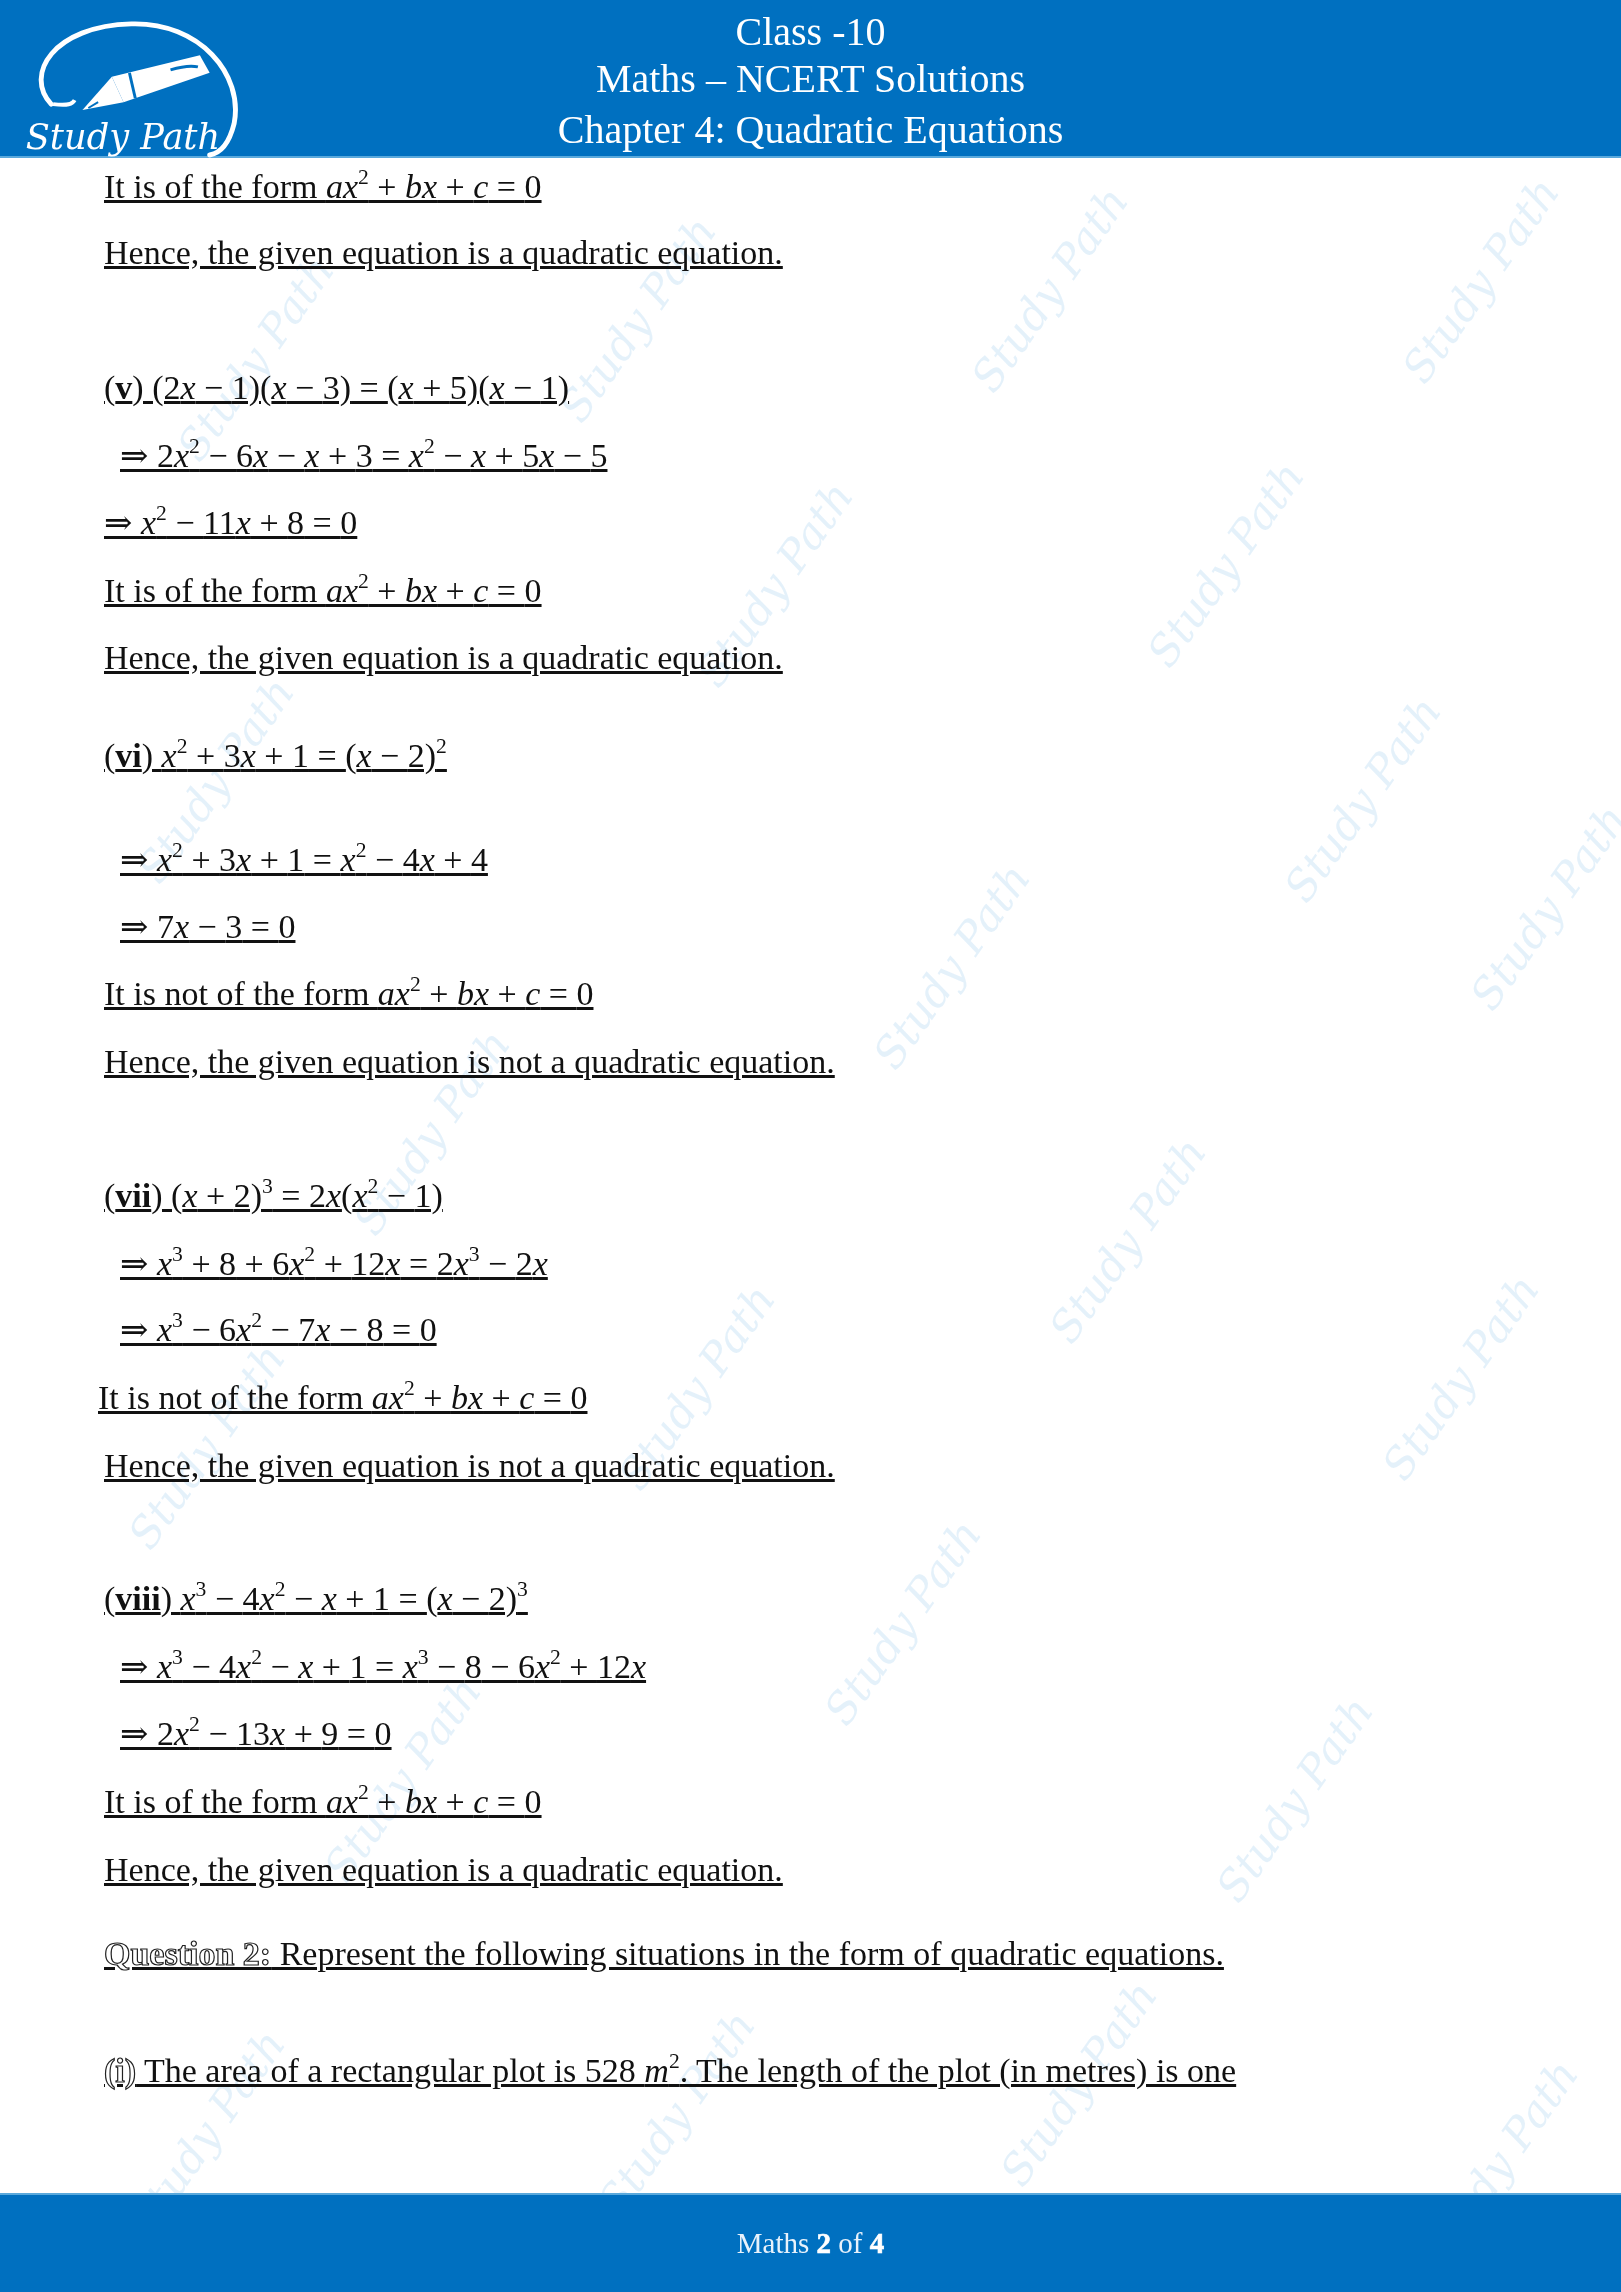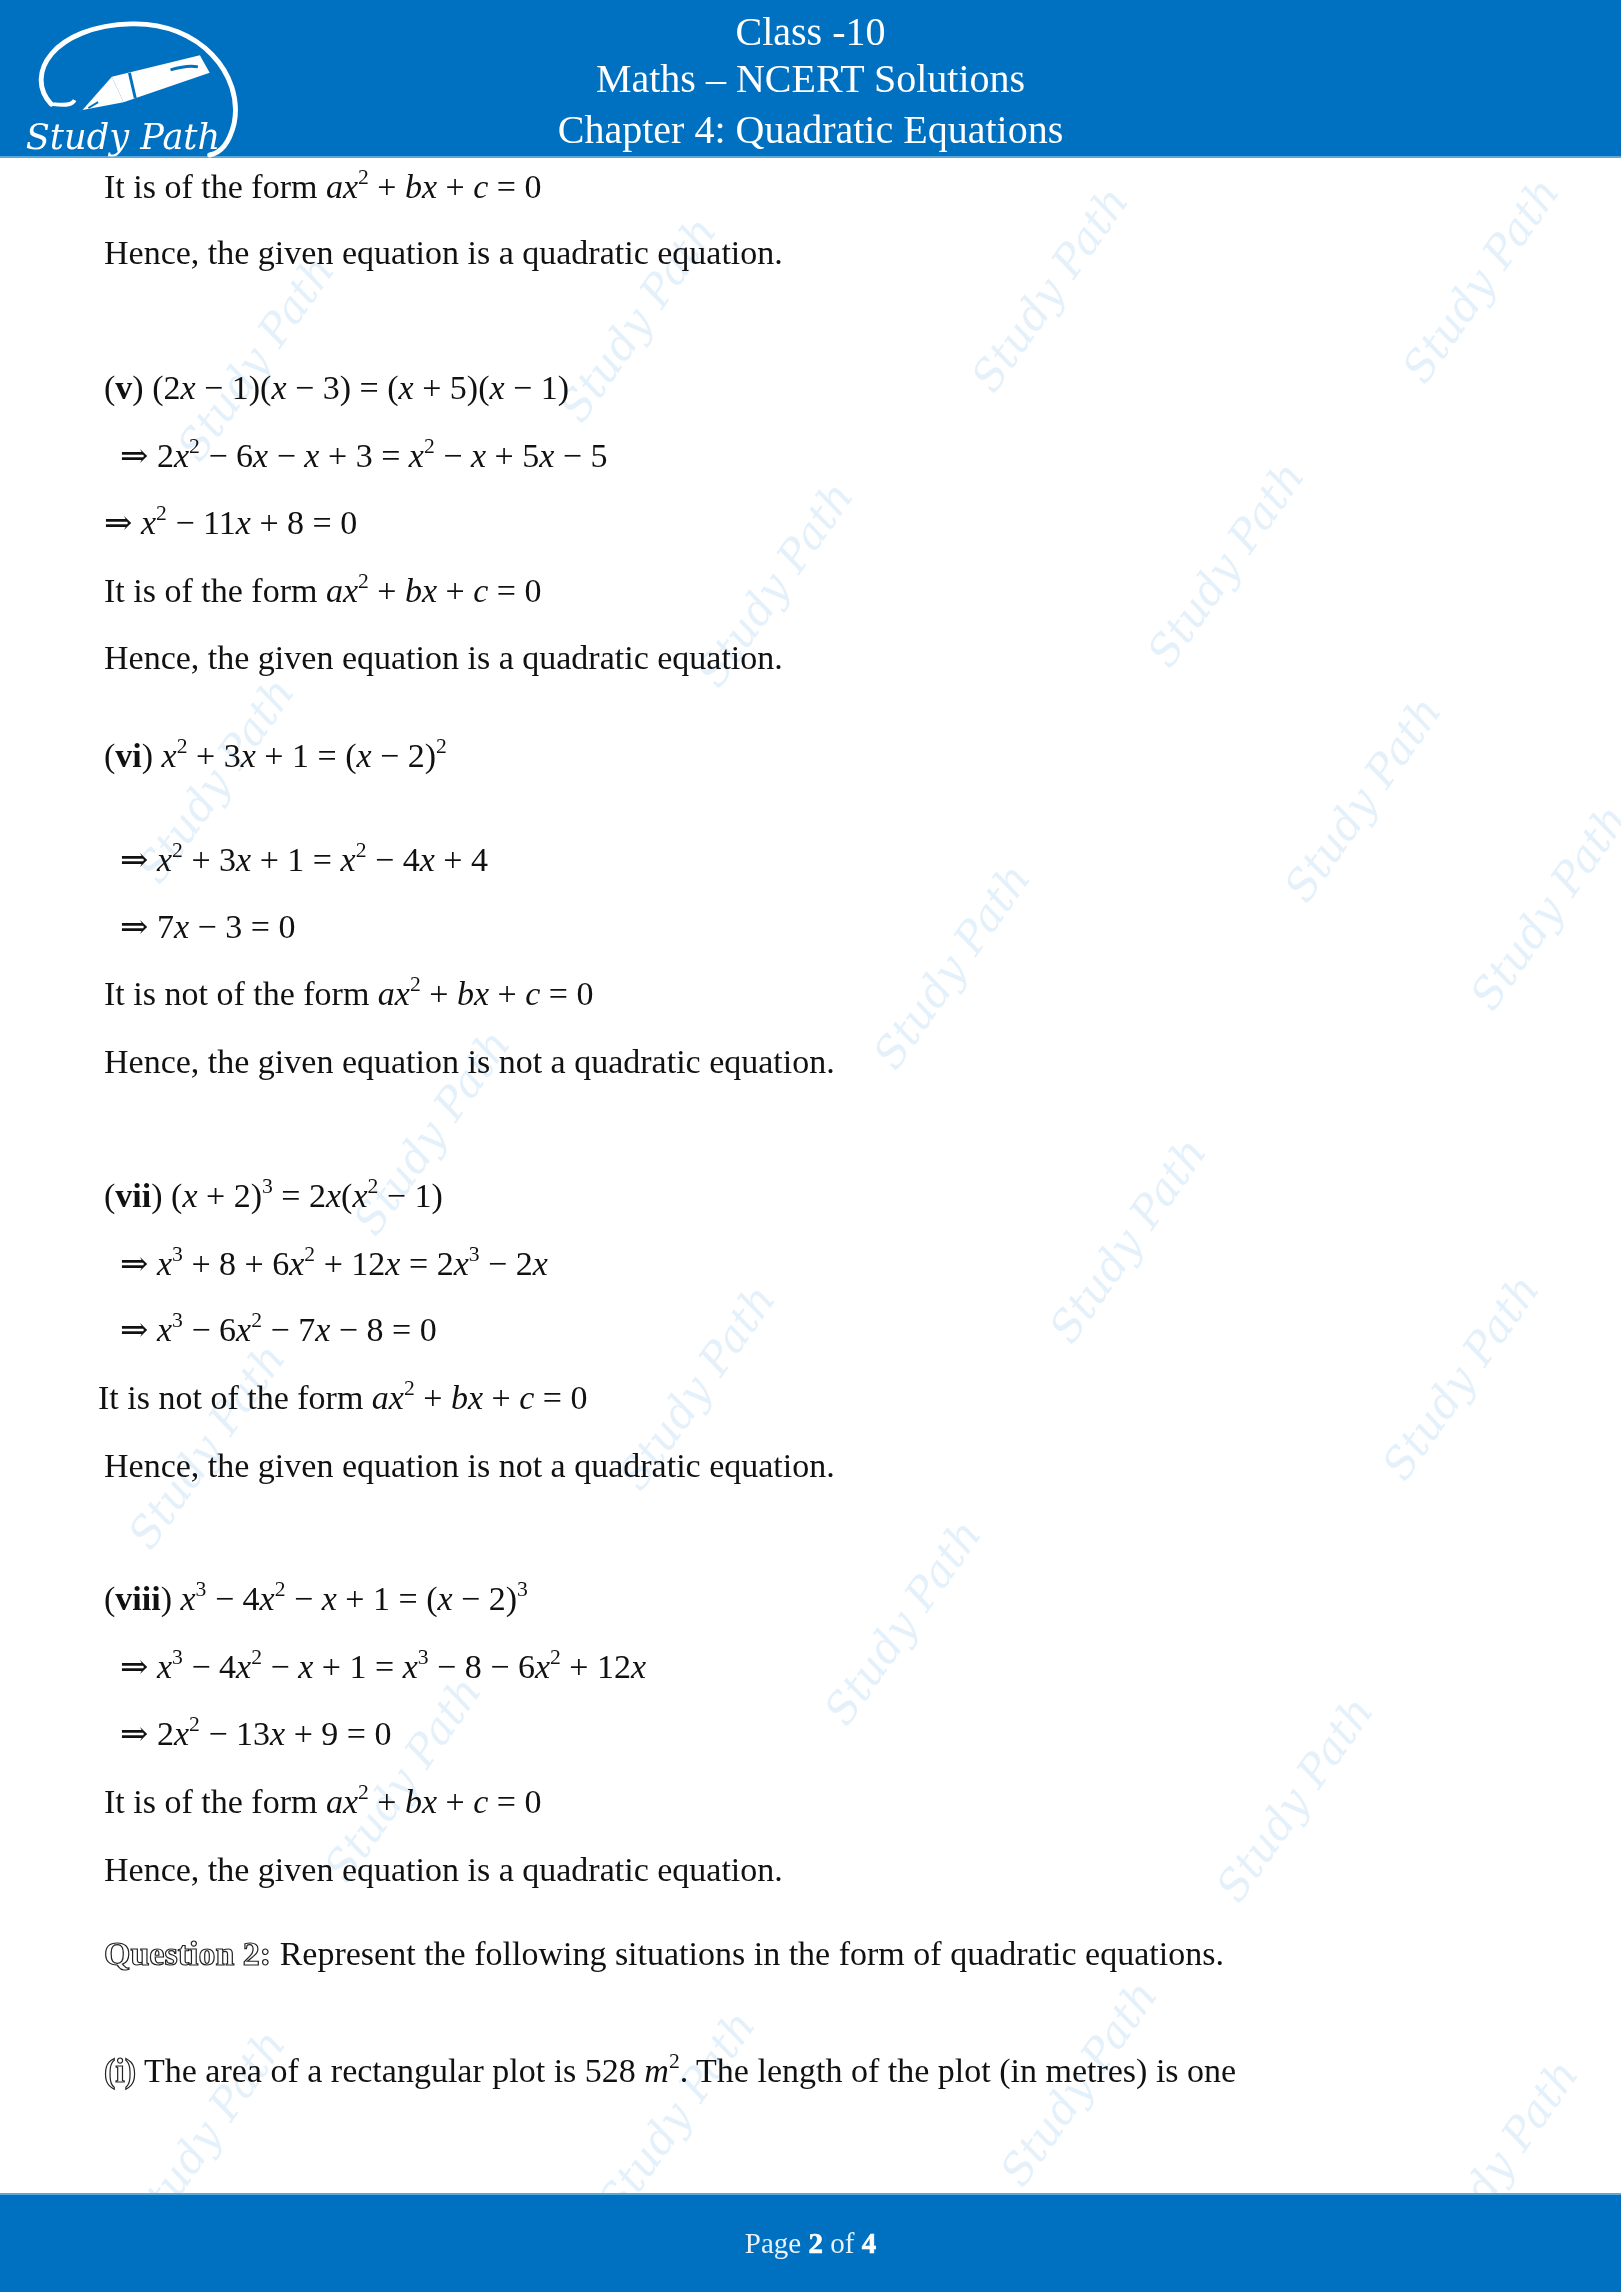--- a/index.html
+++ b/index.html
@@ -26,20 +26,21 @@
   }
   .footer-text {
     position:absolute; left:0; right:0; top:29px; text-align:center;
     color:#e8f2fb; font-size:29px; line-height:39px;
   }
   .footer-text .pn { font-weight:bold; color:#fff; -webkit-text-stroke:0.6px #fff; }
   .content { position:absolute; left:0; top:0; width:1621px; height:2293px; }
   .line {
     position:absolute; white-space:nowrap; font-size:34px; line-height:43px;
     color:#111;
+    text-decoration:underline;
   }
   .line .i { font-style:italic; }
   .line .b { font-weight:bold; }
   .line .o { font-weight:bold; color:#fff; -webkit-text-stroke:1.2px #222; }
   .line sup { font-size:21.6px; line-height:0; position:relative; top:-2px; }
   .watermark {
     position:absolute; color:#cfe6f7; opacity:0.55;
     font-family:"DejaVu Serif", serif; font-style:italic; font-size:43px;
     transform:rotate(-55deg); transform-origin:left top; white-space:nowrap;
     pointer-events:none;
@@ -113,16 +114,16 @@
     <div class="line" style="left: 120px; top: 1645px;"><span>⇒ </span><span class="i">x</span><sup>3</sup><span> − </span><span>4</span><span class="i">x</span><sup>2</sup><span> − </span><span class="i">x</span><span> + </span><span>1</span><span> = </span><span class="i">x</span><sup>3</sup><span> − </span><span>8</span><span> − </span><span>6</span><span class="i">x</span><sup>2</sup><span> + </span><span>12</span><span class="i">x</span></div>
     <div class="line" style="left: 120px; top: 1712px;"><span>⇒ 2</span><span class="i">x</span><sup>2</sup><span> − </span><span>13</span><span class="i">x</span><span> + </span><span>9</span><span> = </span><span>0</span></div>
     <div class="line" style="left: 104px; top: 1780px;"><span>It is of the form </span><span class="i">ax</span><sup>2</sup><span> + </span><span class="i">bx</span><span> + </span><span class="i">c</span><span> = </span><span>0</span></div>
     <div class="line" style="left: 104px; top: 1848px;"><span>Hence, the given equation is a quadratic equation.</span></div>
     <div class="line" style="left: 104px; top: 1932px;"><span class="o">Question 2:</span><span> Represent the following situations in the form of quadratic equations.</span></div>
     <div class="line" style="left: 104px; top: 2049px;"><span class="o">(i)</span><span> The area of a rectangular plot is 528 </span><span class="i">m</span><sup>2</sup><span>. The length of the plot (in metres) is one</span></div>
   </div>
 
 <div class="footer">
   <div class="footer-text">
-    <span>Page </span><span class="pn">2</span><span> of </span><span class="pn">4</span>
+    <span>Maths </span><span class="pn">2</span><span> of </span><span class="pn">4</span>
   </div>
 </div>
 
 
 </body></html>

